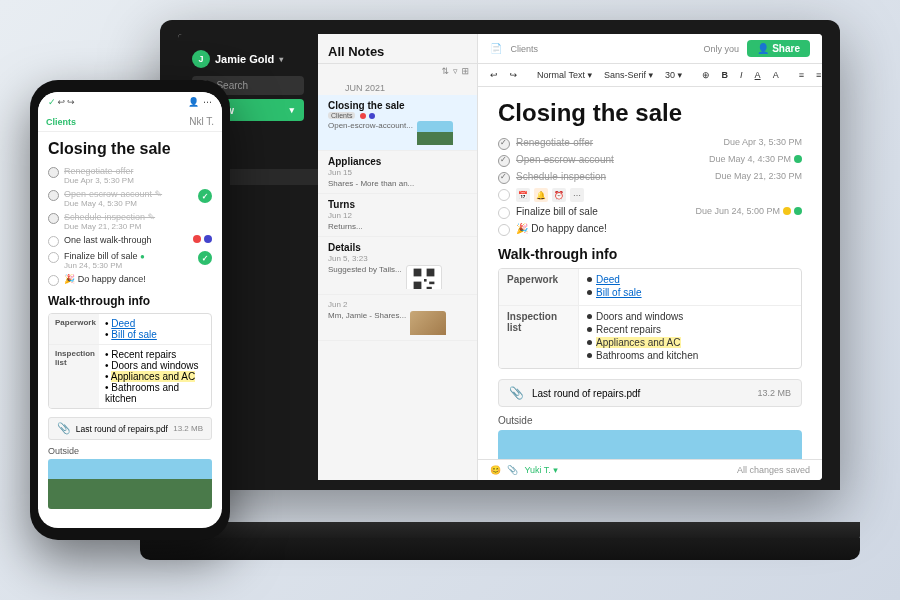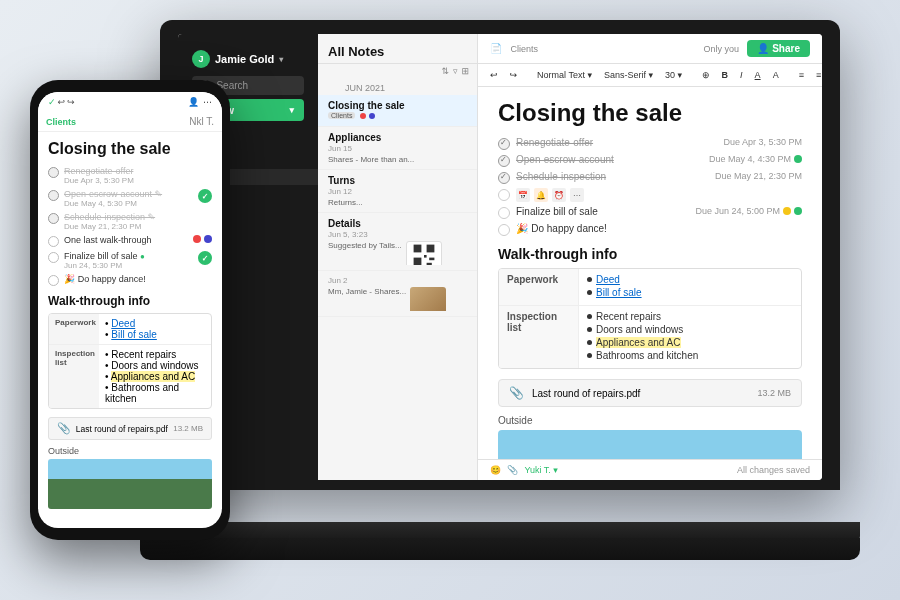--- a/index.html
+++ b/index.html
@@ -623,20 +623,24 @@
           <span style="font-size:9px;color:#888">⊞</span>
         </div>
         <div class="notes-date-group">JUN 2021</div>
 
         <div class="note-item active">
           <div class="note-title">Closing the sale</div>
           <div style="display:flex;align-items:center;gap:3px;margin-bottom:2px;">
             <span class="tag-pill">Clients</span>
             <span style="width:6px;height:6px;border-radius:50%;background:#e44;display:inline-block;"></span>
             <span style="width:6px;height:6px;border-radius:50%;background:#44c;display:inline-block;"></span>
+          </div>
+          <div class="note-preview">
+            <span>Open-escrow-account...</span>
+            <div class="note-thumb" style="background:linear-gradient(180deg,#87ceeb 40%,#4a7a4a 40%);width:36px;height:28px;"></div>
           </div>
         </div>
 
         <div class="note-item">
           <div class="note-title">Appliances</div>
           <div class="note-meta">Jun 15</div>
           <div class="note-preview">Shares - More than an...</div>
         </div>
 
         <div class="note-item">
@@ -764,25 +768,25 @@
                   <span class="bullet-dot"></span>
                   <span class="link-blue">Bill of sale</span>
                 </div>
               </div>
             </div>
             <div class="info-table-row">
               <div class="info-table-cell label">Inspection list</div>
               <div class="info-table-cell content">
                 <div class="bullet-item">
                   <span class="bullet-dot"></span>
-                  <span>Recent repairs</span>
+                  <span>Doors and windows</span>
                 </div>
                 <div class="bullet-item">
                   <span class="bullet-dot"></span>
-                  <span>Doors and windows</span>
+                  <span>Recent repairs</span>
                 </div>
                 <div class="bullet-item">
                   <span class="bullet-dot"></span>
                   <span class="highlight-yellow">Appliances and AC</span>
                 </div>
                 <div class="bullet-item">
                   <span class="bullet-dot"></span>
                   <span>Bathrooms and kitchen</span>
                 </div>
               </div>

